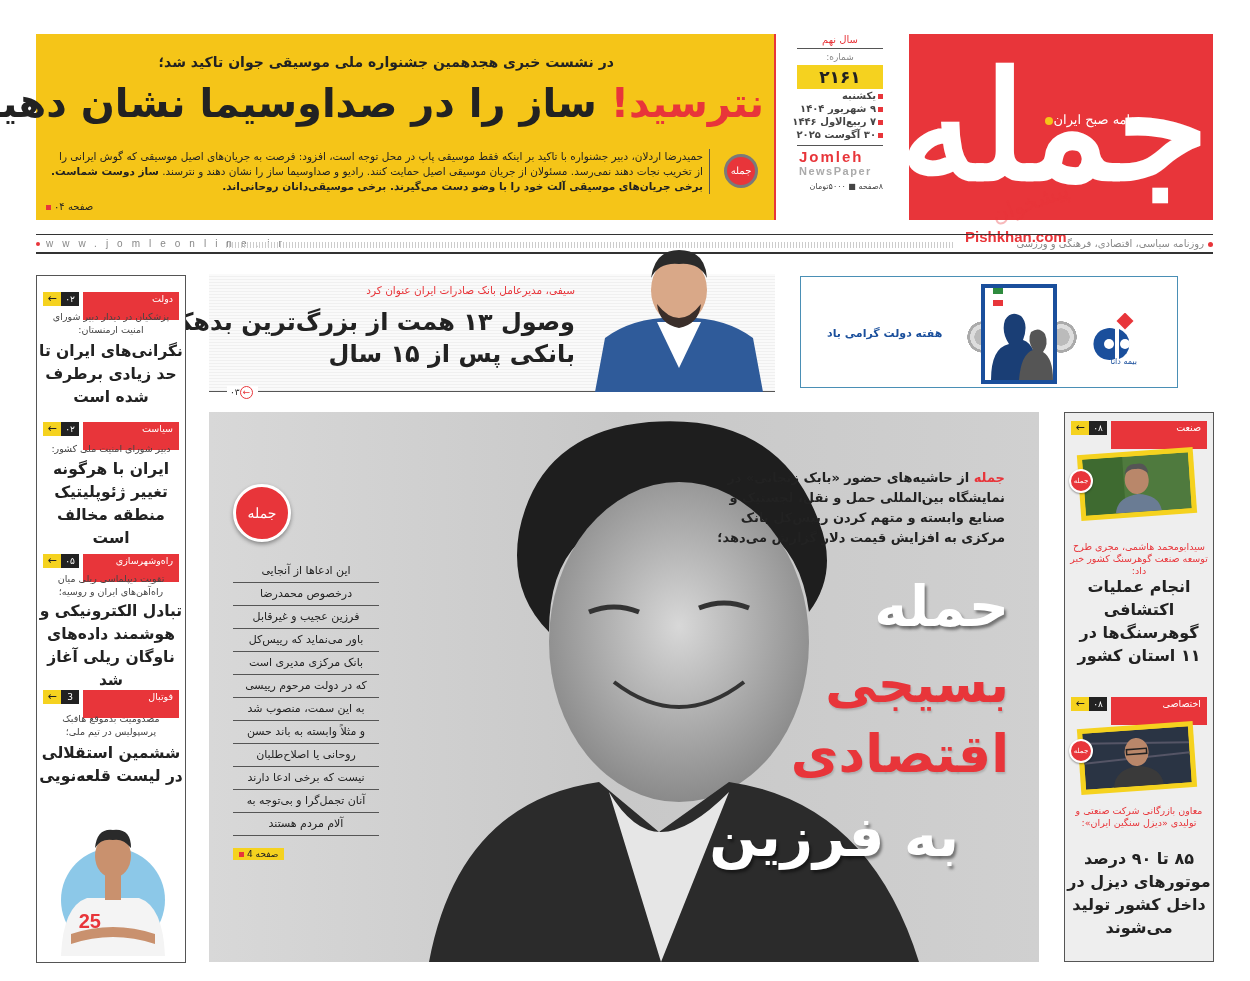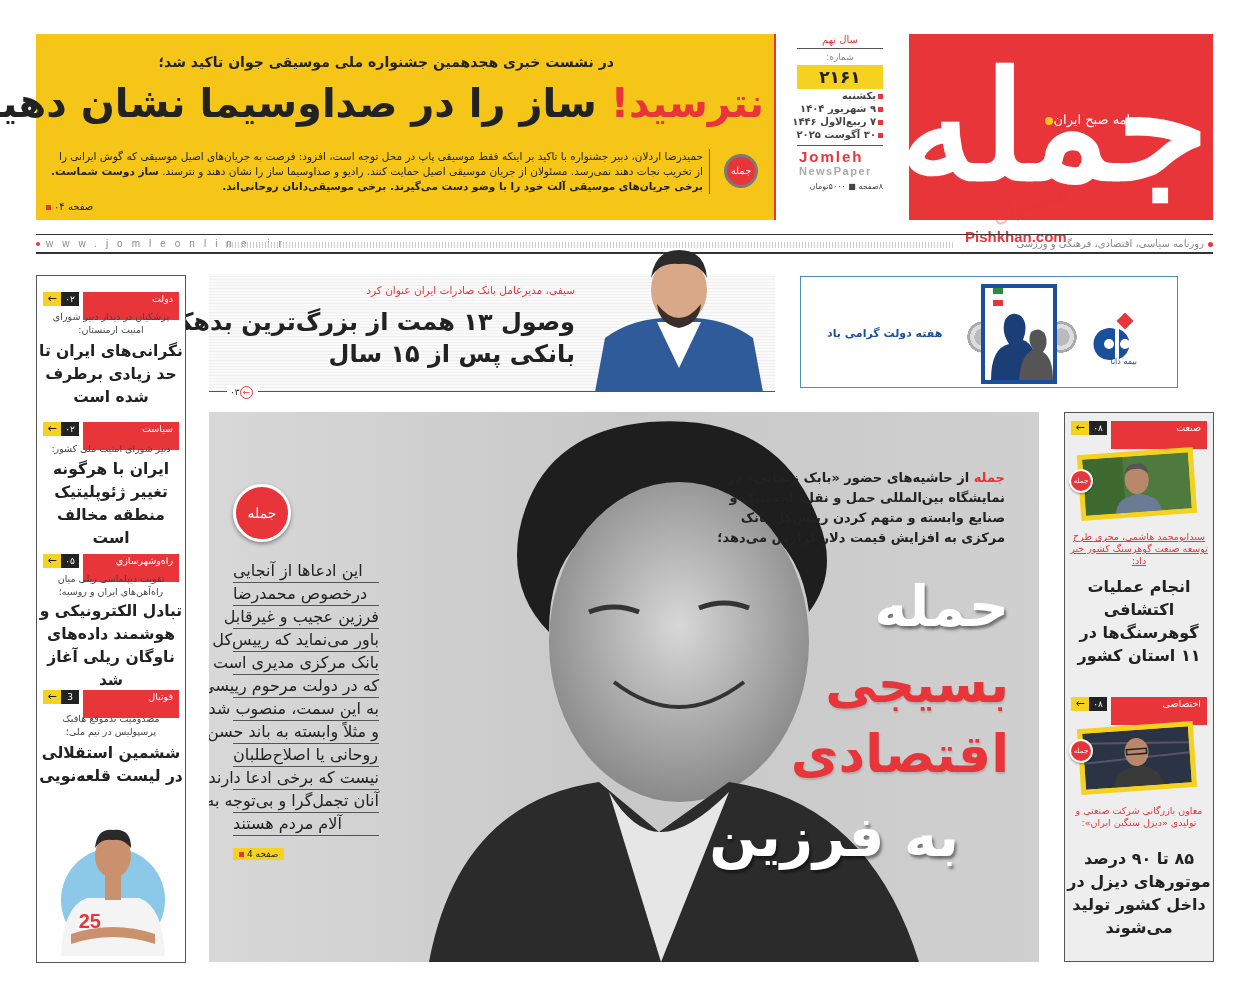--- a/index.html
+++ b/index.html
@@ -76,21 +76,21 @@
   .rc-photo-inner { width: 100%; height: 100%; overflow: hidden; }
   .rc-badge { position: absolute; left: 4px; width: 24px; height: 24px; border-radius: 50%; background: #e8353a; border: 2px solid #fff; color: #fff; font-size: 7px; text-align: center; line-height: 20px; font-family: "DejaVu Serif", serif; box-shadow: 0 1px 2px rgba(0,0,0,0.4); }
   .rc-kicker { position: absolute; left: 4px; right: 4px; font-size: 9.5px; color: #e8353a; text-align: center; line-height: 12px; }
   .rc-title { position: absolute; left: 2px; right: 2px; font-weight: bold; font-size: 16px; color: #222; text-align: center; line-height: 23px; }
 
   
   #feature { left: 209px; top: 412px; width: 830px; height: 550px; background: linear-gradient(90deg, #d8d8d8 0%, #c8c8c8 50%, #d0d0d0 100%); overflow: hidden; }
   #feature-photo { position: absolute; left: 190px; top: 0; width: 520px; height: 550px; }
   #feature-badge { position: absolute; left: 24px; top: 72px; width: 58px; height: 58px; border-radius: 50%; background: #e8353a; border: 3px solid #fff; box-shadow: 0 2px 4px rgba(0,0,0,0.4); color: #fff; font-family: "DejaVu Serif", serif; font-size: 14px; text-align: center; line-height: 52px; }
   #feature-side { position: absolute; left: 24px; top: 148px; width: 146px; }
-  .side-line { display: block; font-size: 16px; line-height: 22px; color: #222; text-align: left; border-bottom: 1.5px solid #555; white-space: nowrap; }
+  .side-line { display: block; font-size: 11px; line-height: 22px; color: #222; text-align: center; border-bottom: 1.5px solid #555; white-space: nowrap; }
   #feature-page { position: absolute; left: 24px; top: 436px; background: #f5d21f; font-size: 9px; padding: 1px 6px; color: #222; }
   #feature-page::after { content: ""; display: inline-block; width: 5px; height: 5px; background: #e8353a; margin-right: 3px; vertical-align: middle; }
   #feature-intro { position: absolute; right: 34px; top: 56px; width: 310px; font-weight: bold; font-size: 13px; line-height: 20px; color: #222; text-align: right; }
   #feature-intro .brand { color: #e8353a; }
   .feature-hl { position: absolute; right: 30px; font-weight: bold; text-align: right; white-space: nowrap; text-shadow: 2px 3px 3px rgba(0,0,0,0.45); }
   #hl1 { top: 162px; font-size: 56px; color: #fff; letter-spacing: 8px; }
   #hl2 { top: 242px; font-size: 52px; color: #e8353a; text-shadow: 1px 2px 2px rgba(0,0,0,0.15); }
   #hl3 { top: 312px; font-size: 52px; color: #e8353a; text-shadow: 1px 2px 2px rgba(0,0,0,0.15); }
   #hl4 { top: 392px; font-size: 56px; color: #fff; right: 80px; }
 </style>
@@ -226,21 +226,21 @@
   <div class="rc-photo" style="top:38px;">
     <svg class="rc-photo-inner" viewBox="0 0 106 56">
       <rect width="106" height="56" fill="#4f7a3e"></rect>
       <rect x="0" y="0" width="40" height="56" fill="#3e6a30"></rect>
       <path d="M30 56 Q32 40 53 38 Q74 40 76 56 Z" fill="#6a7c94"></path>
       <ellipse cx="53" cy="24" rx="12" ry="14" fill="#b9876a"></ellipse>
       <path d="M41 18 Q44 6 53 8 Q64 6 65 18 Q58 12 53 13 Q46 12 41 18 Z" fill="#555"></path>
     </svg>
   </div>
   <div class="rc-badge" style="top:56px;">جمله</div>
-  <div class="rc-kicker" style="top:118px;text-decoration:underline;">سیدابومحمد هاشمی، مجری طرح توسعه صنعت گوهرسنگ کشور خبر داد:</div>
+  <div class="rc-kicker" style="top:128px;">سیدابومحمد هاشمی، مجری طرح توسعه صنعت گوهرسنگ کشور خبر داد:</div>
   <div class="rc-title" style="top:162px;">انجام عملیات اکتشافی گوهرسنگ‌ها در ۱۱ استان کشور</div>
 
   <div class="sec-bar" style="top:284px;">
     <span class="sec-arrow">←</span>
     <span class="sec-page">۰۸</span>
     <span class="sec-label">اختصاصی</span>
   </div>
   <div class="rc-photo" style="top:312px;">
     <svg class="rc-photo-inner" viewBox="0 0 106 56">
       <rect width="106" height="56" fill="#2a3444"></rect>

